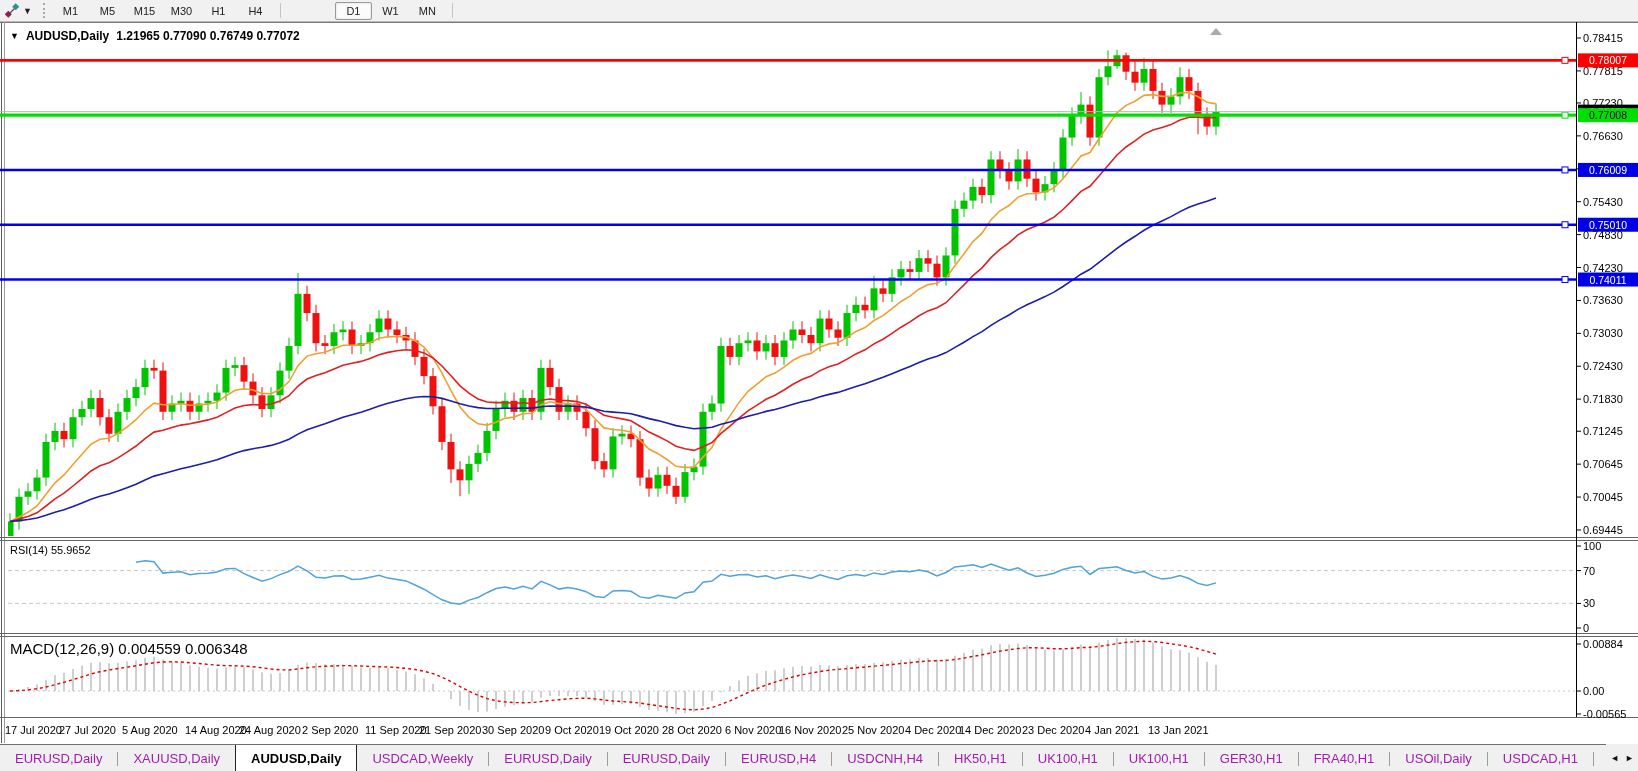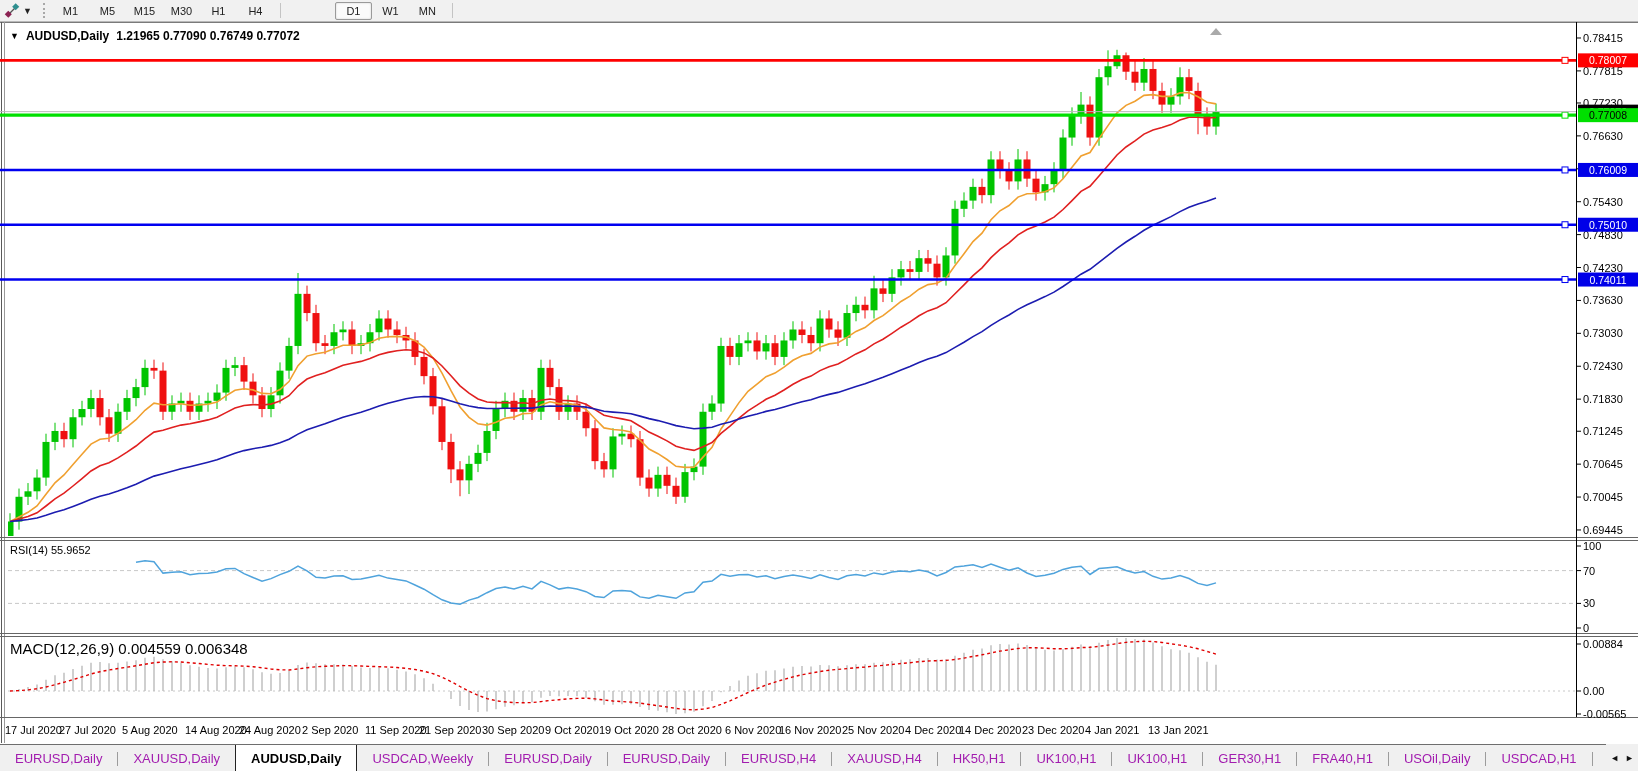--- a/index.html
+++ b/index.html
@@ -628,21 +628,21 @@
       <div class="tab">XAUUSD,Daily</div>
       <div class="tab active">AUDUSD,Daily</div>
       <div class="tab">USDCAD,Weekly</div>
       <span class="tabdiv"></span>
       <div class="tab">EURUSD,Daily</div>
       <span class="tabdiv"></span>
       <div class="tab">EURUSD,Daily</div>
       <span class="tabdiv"></span>
       <div class="tab">EURUSD,H4</div>
       <span class="tabdiv"></span>
-      <div class="tab">XAUUSD,H4</div>
+      <div class="tab">USDCNH,H4</div>
       <span class="tabdiv"></span>
       <div class="tab">HK50,H1</div>
       <span class="tabdiv"></span>
       <div class="tab">UK100,H1</div>
       <span class="tabdiv"></span>
       <div class="tab">UK100,H1</div>
       <span class="tabdiv"></span>
       <div class="tab">GER30,H1</div>
       <span class="tabdiv"></span>
       <div class="tab">FRA40,H1</div>

